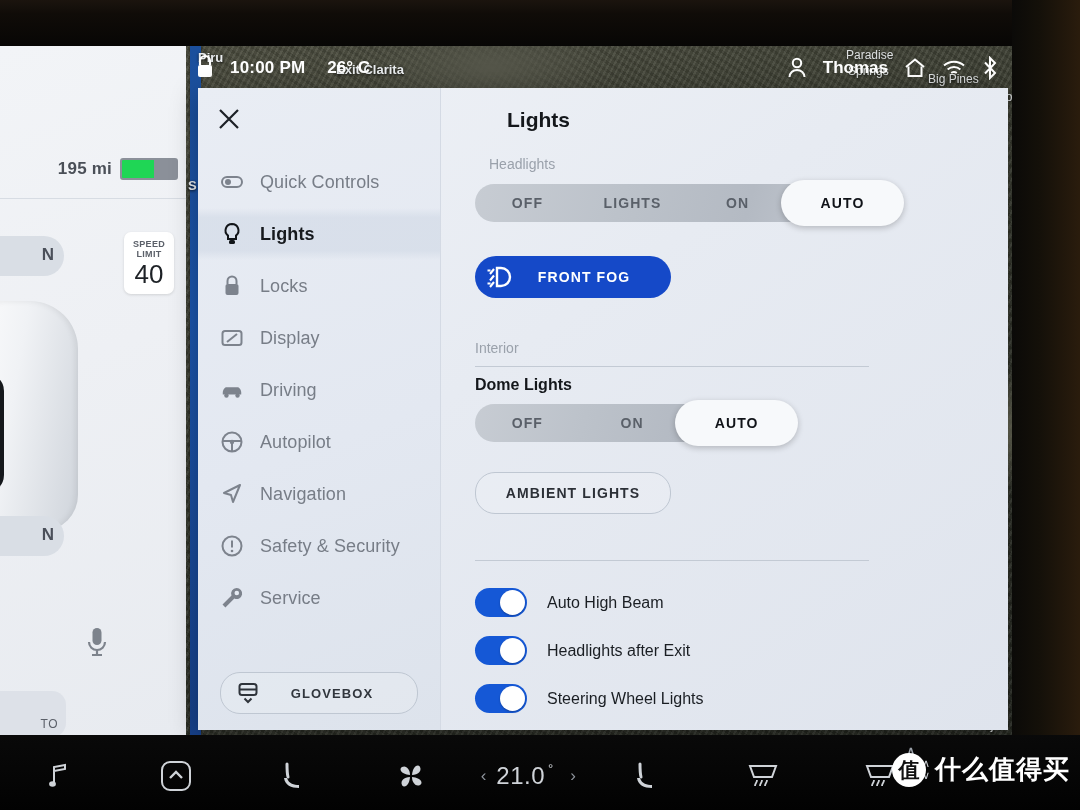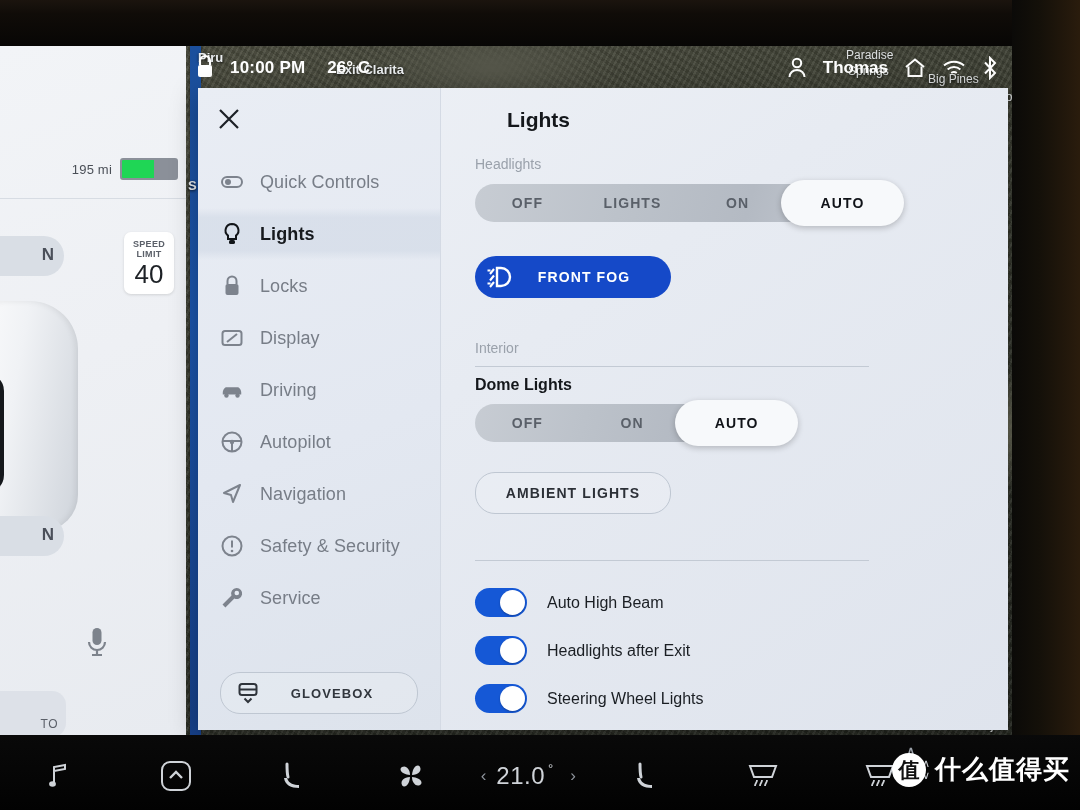--- a/index.html
+++ b/index.html
@@ -11,21 +11,21 @@
     background:linear-gradient(180deg,#1b140e 0%,#100c08 30%,#070605 100%);}
   .bezel-bottom{position:absolute;left:0;top:735px;width:1080px;height:75px;
     background:linear-gradient(180deg,#090909 0%,#050505 60%,#020202 100%);}
   .bezel-right{position:absolute;left:1012px;top:0;width:68px;height:810px;
     background:linear-gradient(90deg,#0b0a08 0%,#141009 40%,#2a1c0d 100%);}
 
   
   .instr{position:absolute;left:0;top:46px;width:186px;height:689px;
     background:linear-gradient(160deg,#f2f4f7 0%,#eef0f4 45%,#e8ebf0 100%);}
   .instr .range-row{position:absolute;right:8px;top:112px;display:flex;align-items:center;gap:8px;}
-  .instr .range-txt{font-size:13px;font-weight:400;color:#4a4f57;letter-spacing:.2px;}
+  .instr .range-txt{font-size:17px;font-weight:700;color:#4a4f57;letter-spacing:.2px;}
   .battery{width:54px;height:18px;border:2px solid #8b9099;border-radius:3px;position:relative;
     background:#8b9099;overflow:hidden;}
   .battery i{position:absolute;left:0;top:0;bottom:0;width:60%;background:#1fd655;display:block;}
   .battery:after{content:"";position:absolute;right:-6px;top:5px;width:3px;height:8px;background:#8b9099;border-radius:0 2px 2px 0;}
   .instr .hr{position:absolute;left:0;top:152px;width:186px;height:1px;background:#d7dce3;}
   .speedlimit{position:absolute;right:12px;top:186px;width:50px;height:62px;background:#fff;
     border-radius:7px;box-shadow:0 1px 3px rgba(0,0,0,.13);display:flex;flex-direction:column;
     align-items:center;justify-content:center;}
   .speedlimit .sl-l1{font-size:9px;font-weight:700;color:#5b6069;line-height:10px;letter-spacing:.3px;}
   .speedlimit .sl-num{font-size:26px;font-weight:500;color:#1d2126;line-height:28px;margin-top:1px;}
@@ -333,21 +333,21 @@
             <path d="M7.5 17.5 11 21l3.5-3.5" fill="none" stroke="#2f343b" stroke-width="2"></path>
           </svg>
         </span>
         <span class="gb-txt">GLOVEBOX</span>
       </div>
     </div>
 
     <div class="content">
       <div class="pane-title">Lights</div>
 
-      <div class="sec-head" style="left:34px;top:68px;">Headlights</div>
+      <div class="sec-head" style="left:48px;top:68px;">Headlights</div>
       <div class="seg" id="seg-headlights" style="left:34px;top:96px;width:420px;">
         <div class="knob" style="width: 123px; left: 306px;"></div>
       <div class="opt">OFF</div>
           <div class="opt">LIGHTS</div>
           <div class="opt">ON</div>
           <div class="opt sel">AUTO</div>
         </div>
 
       <div class="fogbtn" style="left:34px;top:168px;">
         <span class="fb-ico">

